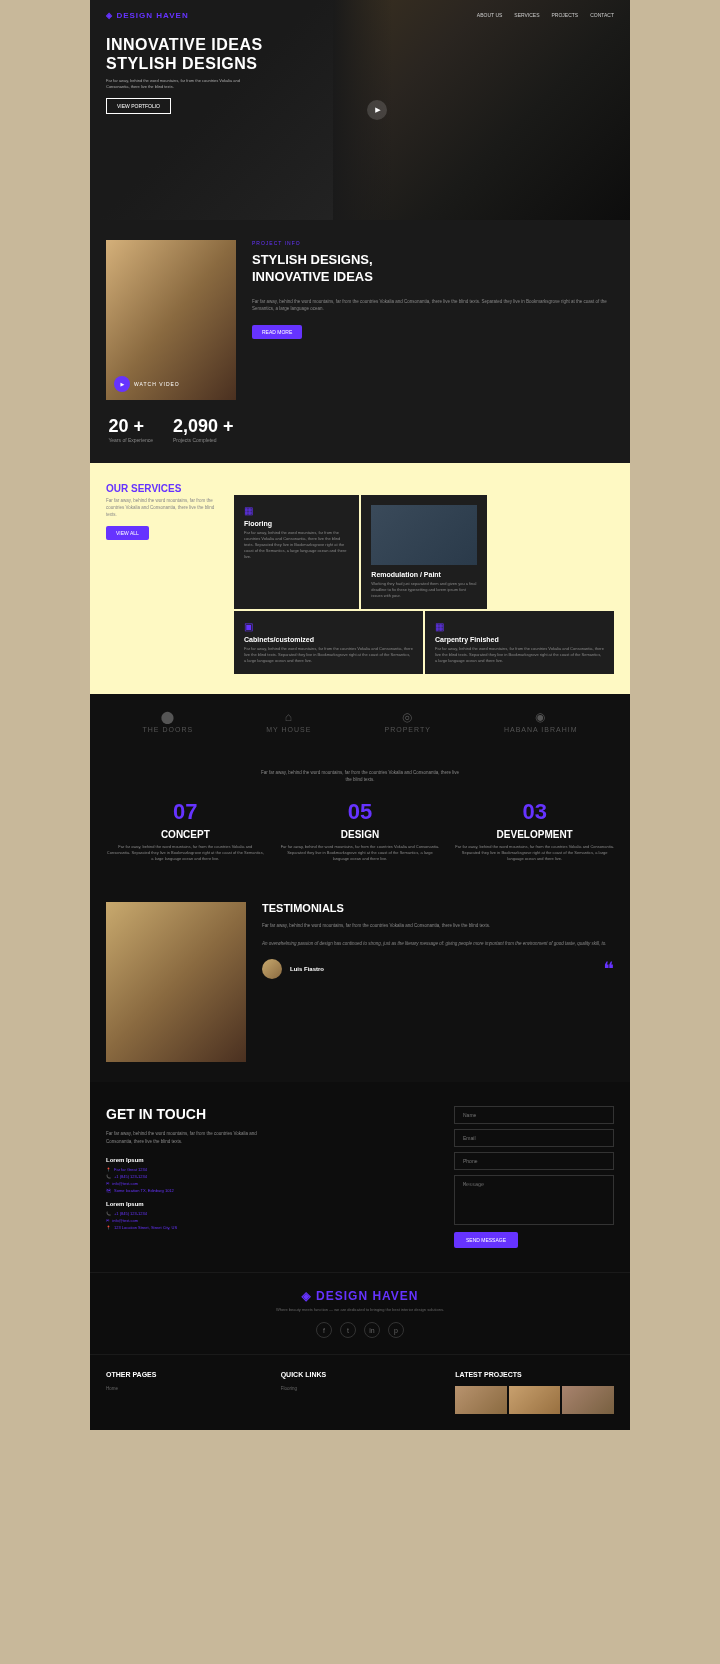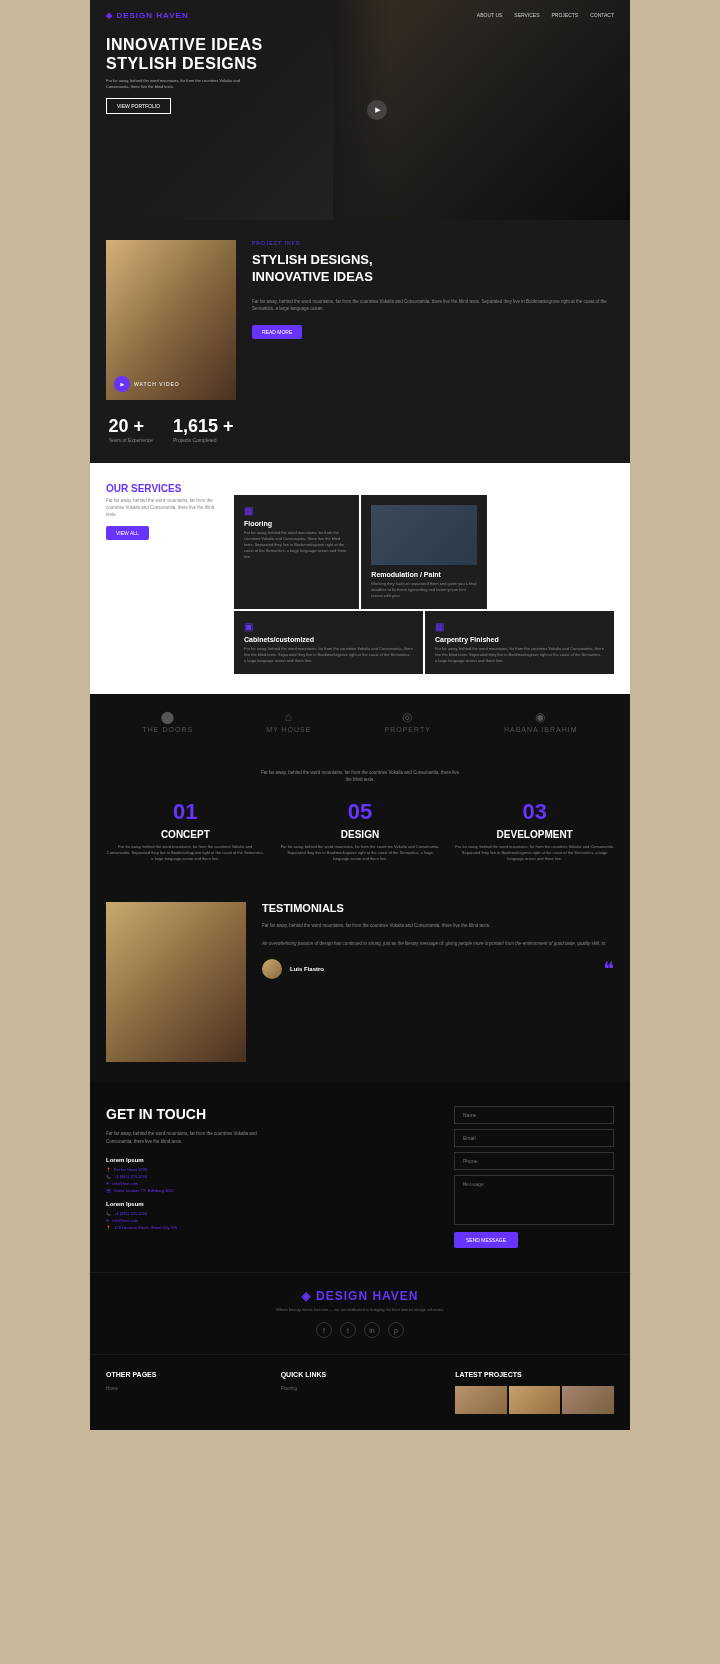--- a/index.html
+++ b/index.html
@@ -85,21 +85,21 @@
     .about-content { flex: 1; }
     .about-tag { font-size: 5px; color: #6633ff; text-transform: uppercase; letter-spacing: 1px; margin-bottom: 6px; }
     .about-heading { font-size: 13px; font-weight: bold; color: #fff; text-transform: uppercase; line-height: 1.3; margin-bottom: 12px; }
     .about-text { font-size: 4.5px; color: #888; line-height: 1.6; margin-bottom: 8px; }
     .about-read-more {
       display: inline-block; padding: 4px 10px; background: #6633ff;
       color: #fff; font-size: 5px; text-transform: uppercase; cursor: pointer; border-radius: 2px;
     }
 
     
-    .services-section { background: #ffffff; padding: 20px 16px; }
+    .services-section { background: #fef9c3; padding: 20px 16px; }
     .services-grid { display: grid; grid-template-columns: 1fr 1fr 1fr; gap: 2px; margin-top: 12px; }
     .services-header { margin-bottom: 8px; }
     .services-title { font-size: 10px; font-weight: bold; color: #6633ff; text-transform: uppercase; }
     .services-desc { font-size: 4.5px; color: #888; line-height: 1.5; margin-top: 4px; max-width: 120px; }
     .services-view-all {
       display: inline-block; margin-top: 8px; padding: 4px 10px; background: #6633ff;
       color: #fff; font-size: 5px; text-transform: uppercase; cursor: pointer; border-radius: 2px;
     }
     .service-card {
       background: #1e1e1e; padding: 10px; position: relative;
@@ -275,21 +275,21 @@
           <div class="about-play-circle"></div>
           <span class="about-play-label">WATCH VIDEO</span>
         </div>
       </div>
       <div class="about-stats">
         <div>
           <div class="about-stat-num">20 +</div>
           <div class="about-stat-label">Years of Experience</div>
         </div>
         <div>
-          <div class="about-stat-num">1,615 +</div>
+          <div class="about-stat-num">2,090 +</div>
           <div class="about-stat-label">Projects Completed</div>
         </div>
       </div>
     </div>
     <div class="about-content">
       <div class="about-tag">PROJECT INFO</div>
       <div class="about-heading">
         <div>STYLISH DESIGNS,</div>
         <div>INNOVATIVE IDEAS</div>
       </div>
@@ -355,21 +355,21 @@
     <div class="brand-item">
       <span class="brand-icon">◉</span>
       <span>Habana Ibrahim</span>
     </div>
   </div>
 
   <div class="how-section">
     <div class="how-desc">Far far away, behind the word mountains, far from the countries Vokalia and Consonantia, there live the blind texts.</div>
     <div class="how-steps">
       <div class="how-step">
-        <div class="how-step-num">01</div>
+        <div class="how-step-num">07</div>
         <div class="how-step-title">CONCEPT</div>
         <div class="how-step-text">Far far away, behind the word mountains, far from the countries Vokalia and Consonantia. Separated they live in Bookmarksgrove right at the coast of the Semantics, a large language ocean and there live.</div>
       </div>
       <div class="how-step">
         <div class="how-step-num">05</div>
         <div class="how-step-title">DESIGN</div>
         <div class="how-step-text">Far far away, behind the word mountains, far from the countries Vokalia and Consonantia. Separated they live in Bookmarksgrove right at the coast of the Semantics, a large language ocean and there live.</div>
       </div>
       <div class="how-step">
         <div class="how-step-num">03</div>

